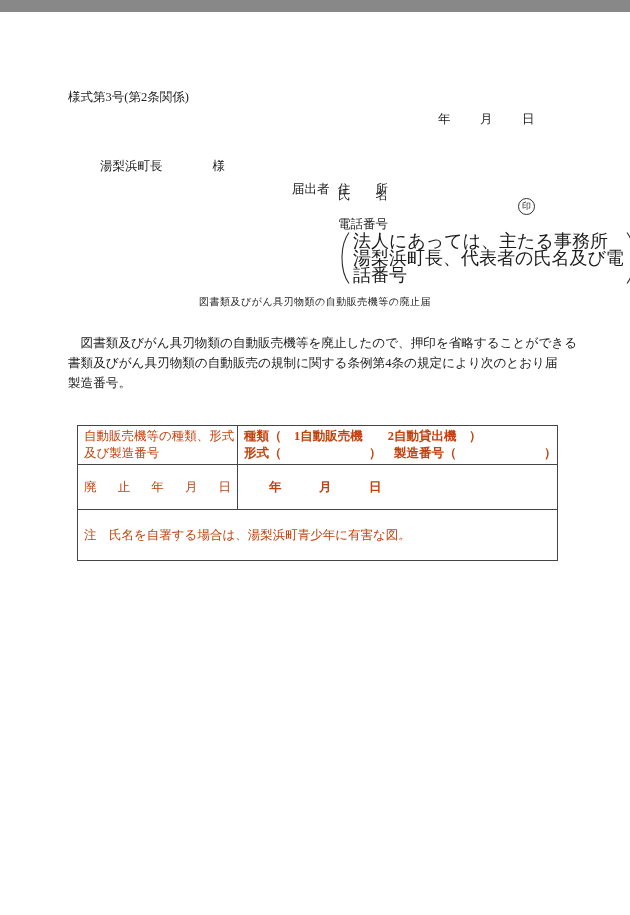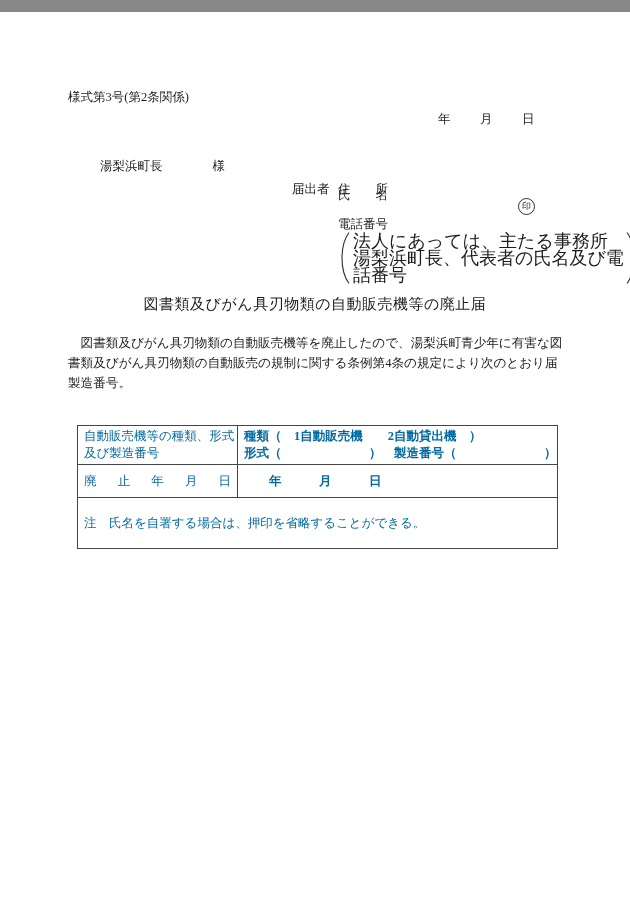--- a/index.html
+++ b/index.html
@@ -41,21 +41,21 @@
     font-size: 18px;
     line-height: 17px;
     white-space: nowrap;
   }
   .paren { display: block; }
   .title {
     position: absolute;
     left: 0;
     width: 100%;
     text-align: center;
-    font-size: 15px;
+    font-size: 10px;
     letter-spacing: 0.5px;
     white-space: nowrap;
   }
   .body-block { position: absolute; }
   .body-block .bline {
     font-size: 12.6px;
     line-height: 20px;
     white-space: nowrap;
     letter-spacing: 0px;
   }
@@ -63,21 +63,21 @@
     position: absolute;
     left: 77px;
     top: 413px;
     width: 481px;
     border-collapse: collapse;
     table-layout: fixed;
   }
   table.form-table td {
     border: 1px solid #454545;
     font-size: 12.5px;
-    color: #0369a1;
+    color: #c2410c;
     padding: 0 6px;
     vertical-align: middle;
     white-space: nowrap;
     overflow: hidden;
   }
   td.lbl { width: 147px; }
   td.val { padding-left: 9px; font-weight: bold; }
   td.two div { line-height: 17px; white-space: nowrap; }
   td.just { text-align: justify; text-align-last: justify; }
   td.note-cell {
@@ -116,40 +116,40 @@
       <div>話番号</div>
     </div>
     <svg class="paren" width="10" height="54" viewBox="0 0 10 54">
       <path d="M1 1.5 C6.5 9 8 17 8 27 C8 37 6.5 45 1 52.5" fill="none" stroke="#2e2e2e" stroke-width="1.1"></path>
     </svg>
   </div>
 
   <div class="title" style="top:283px">図書類及びがん具刃物類の自動販売機等の廃止届</div>
 
   <div class="body-block" style="left:68px; top:321px">
-    <div class="bline">　図書類及びがん具刃物類の自動販売機等を廃止したので、湯梨浜町青少年に有害な図</div>
+    <div class="bline">　図書類及びがん具刃物類の自動販売機等を廃止したので、押印を省略することができる</div>
     <div class="bline">書類及びがん具刃物類の自動販売の規制に関する条例第4条の規定により次のとおり届</div>
     <div class="bline">製造番号。</div>
   </div>
 
   <table class="form-table">
     <tbody>
         <tr style="height:39px">
       <td class="lbl two">
         <div>自動販売機等の種類、形式</div>
         <div>及び製造番号</div>
       </td>
       <td class="val two">
         <div>種類（　1自動販売機　　2自動貸出機　）</div>
         <div>形式（　　　　　　　）　製造番号（　　　　　　　）</div>
       </td>
     </tr>
-    <tr style="height:33px">
+    <tr style="height:45px">
       <td class="lbl just">廃　止　年　月　日</td>
       <td class="val">　　年　　　月　　　日</td>
     </tr>
     <tr style="height:51px">
-      <td class="note-cell" colspan="2">注　氏名を自署する場合は、押印を省略することができる。</td>
+      <td class="note-cell" colspan="2">注　氏名を自署する場合は、湯梨浜町青少年に有害な図。</td>
     </tr>
   </tbody>
     </table>
 
 </div>
 
 </body></html>

